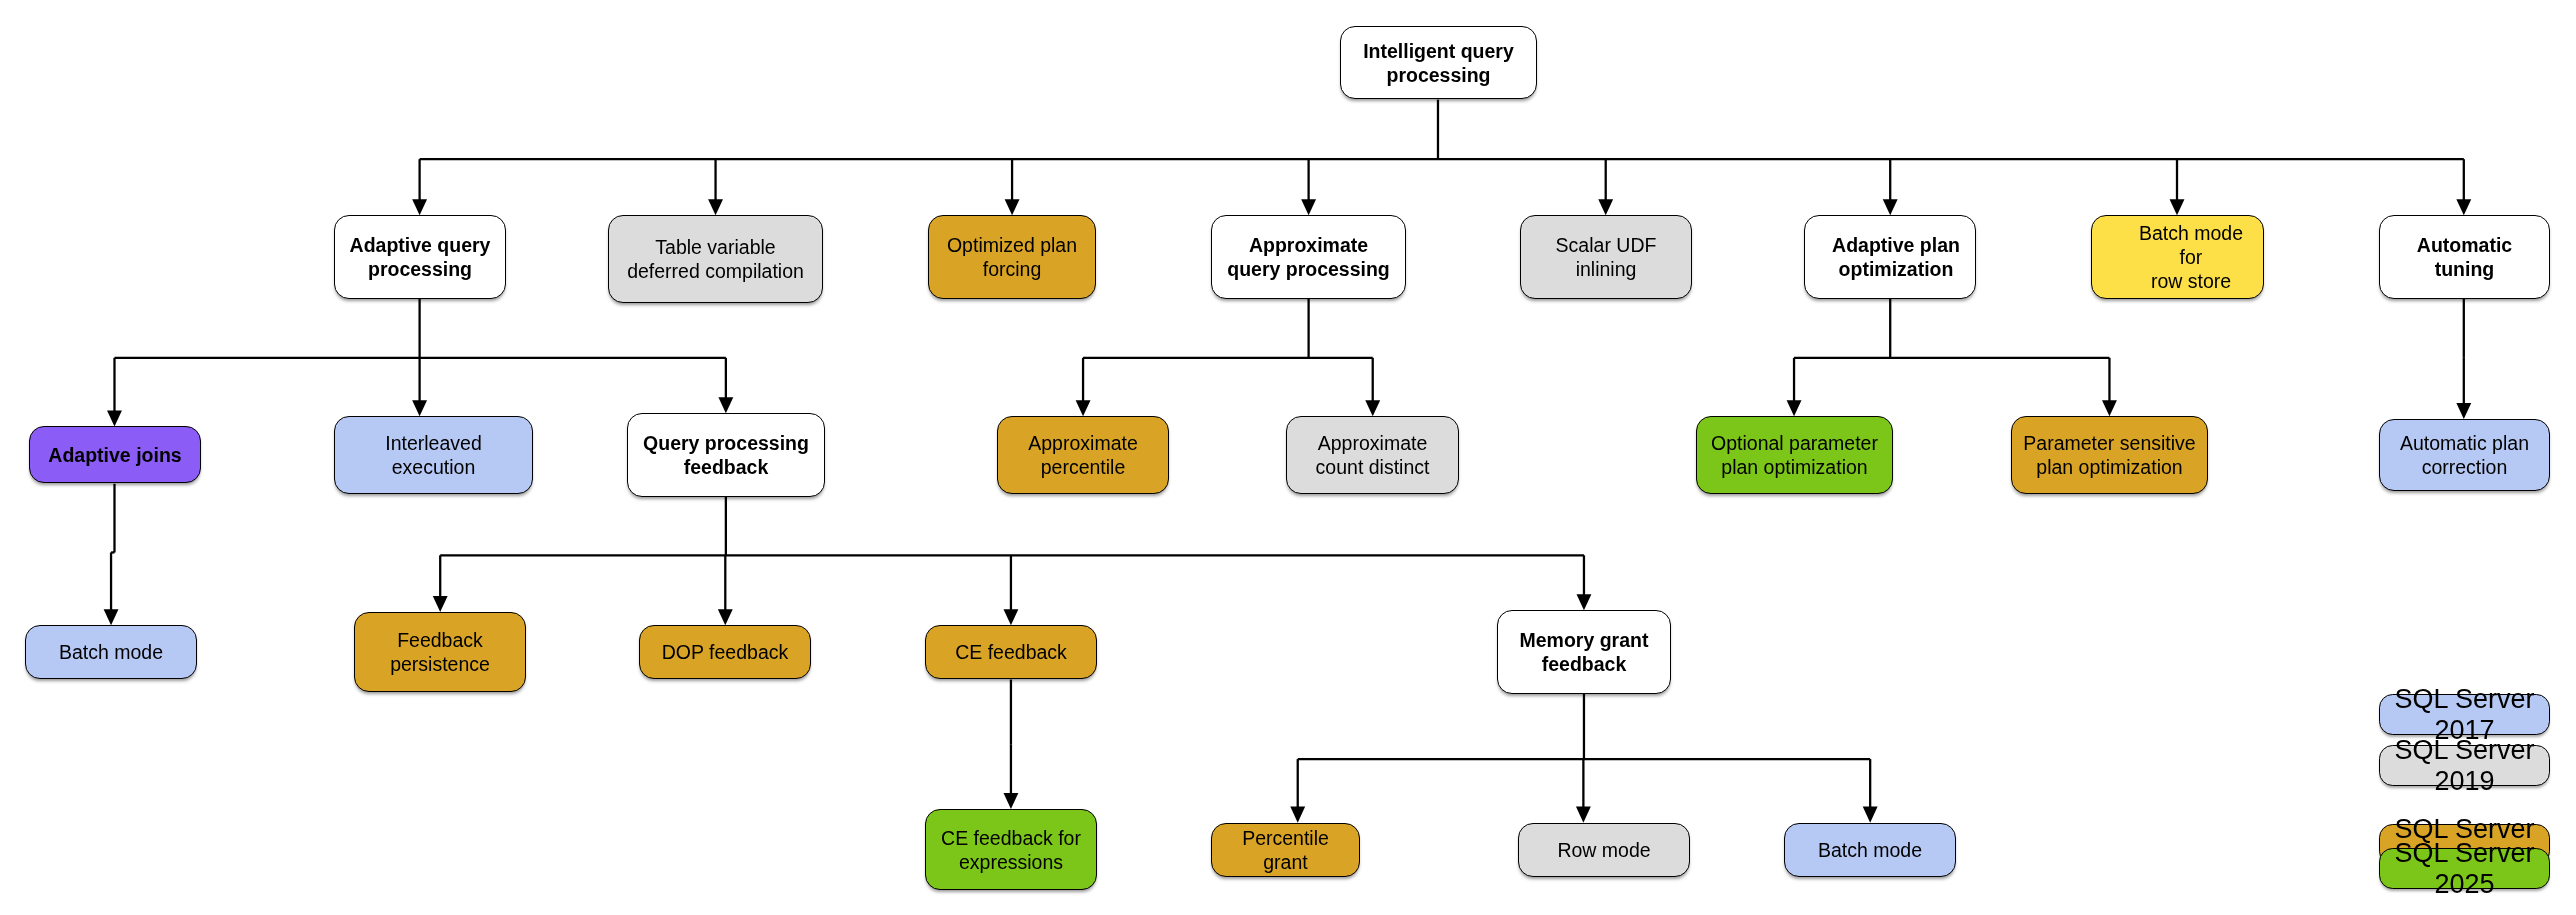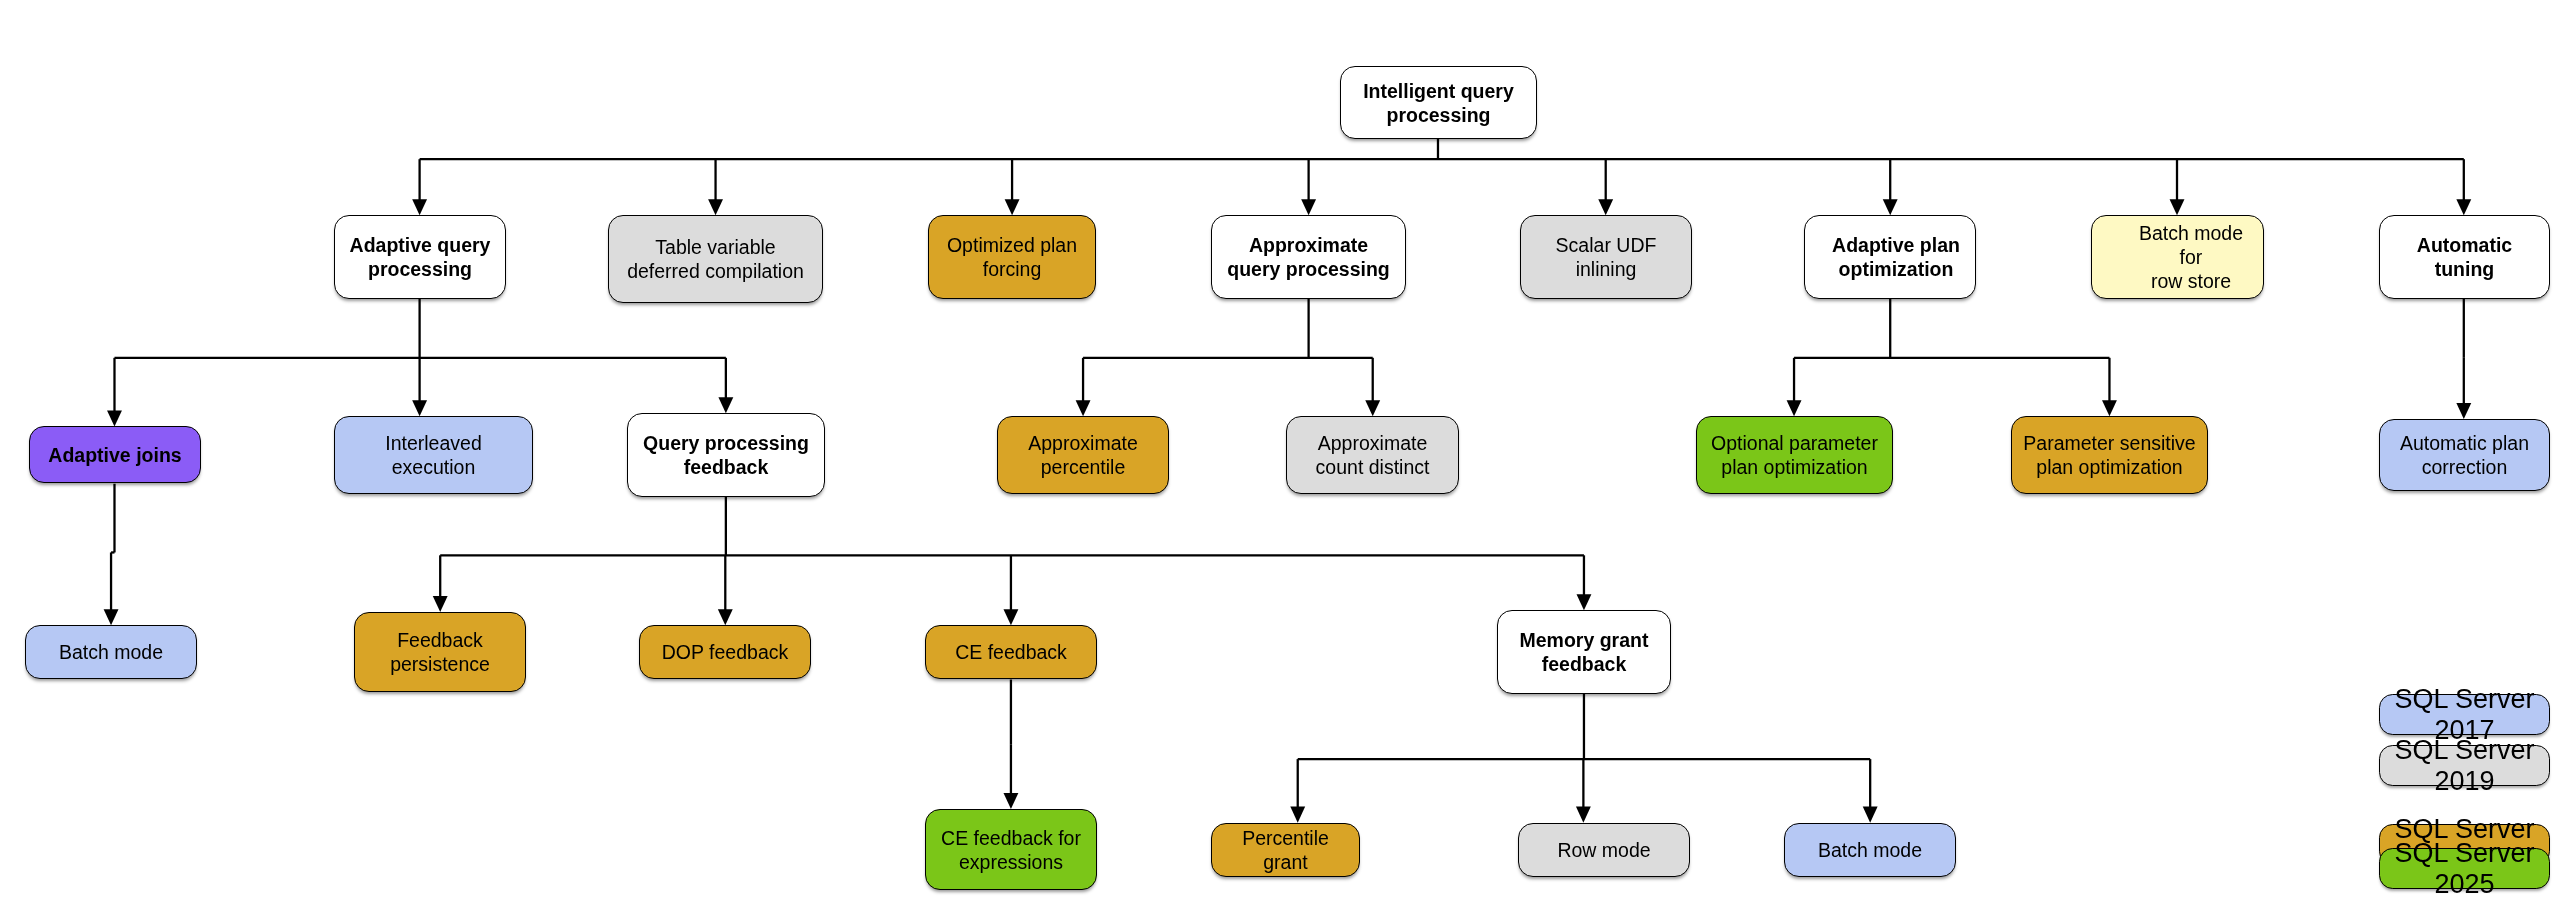--- a/index.html
+++ b/index.html
@@ -123,21 +123,21 @@
       <line x1="2767" y1="1212" x2="2767" y2="1326" stroke="#000000" stroke-width="4"></line>
       <line x1="2267" y1="1326" x2="2267" y2="1415" stroke="#000000" stroke-width="4"></line>
       <polygon points="2254,1409 2280,1409 2267,1437" fill="#000000"></polygon>
       <line x1="2766" y1="1326" x2="2766" y2="1415" stroke="#000000" stroke-width="4"></line>
       <polygon points="2753,1409 2779,1409 2766,1437" fill="#000000"></polygon>
       <line x1="3267" y1="1326" x2="3267" y2="1415" stroke="#000000" stroke-width="4"></line>
       <polygon points="3254,1409 3280,1409 3267,1437" fill="#000000"></polygon>
       <line x1="2267" y1="1326" x2="3267" y2="1326" stroke="#000000" stroke-width="4"></line>
     </svg>
   <div id="nodes">
-      <div class="node cat-plain" style="left: 1340px; top: 26px; width: 197px; height: 73px; background: rgb(255, 255, 255); margin-top: 40px;">
+      <div class="node cat-plain" style="left: 1340px; top: 26px; width: 197px; height: 73px; background: rgb(255, 255, 255);">
         <span class="node-label">Intelligent query
 processing</span>
       </div>
       <div class="node cat-plain" style="left: 334px; top: 215px; width: 172px; height: 84px; background: rgb(255, 255, 255);">
         <span class="node-label">Adaptive query
 processing</span>
       </div>
       <div class="node cat-sql2019" style="left: 608px; top: 215px; width: 215px; height: 88px; background: rgb(220, 220, 220);">
         <span class="node-label">Table variable
 deferred compilation</span>
@@ -151,21 +151,21 @@
 query processing</span>
       </div>
       <div class="node cat-sql2019" style="left: 1520px; top: 215px; width: 172px; height: 84px; background: rgb(220, 220, 220);">
         <span class="node-label">Scalar UDF
 inlining</span>
       </div>
       <div class="node cat-plain" style="left: 1804px; top: 215px; width: 172px; height: 84px; background: rgb(255, 255, 255); padding-left: 20px;">
         <span class="node-label">Adaptive plan
 optimization</span>
       </div>
-      <div class="node cat-sql2019" style="left: 2091px; top: 215px; width: 173px; height: 84px; background: #fef9c3; padding-left: 35px;">
+      <div class="node cat-sql2019" style="left: 2091px; top: 215px; width: 173px; height: 84px; background: #fde047; padding-left: 35px;">
         <span class="node-label">Batch mode for
 row store</span>
       </div>
       <div class="node cat-plain" style="left: 2379px; top: 215px; width: 171px; height: 84px; background: rgb(255, 255, 255);">
         <span class="node-label">Automatic
 tuning</span>
       </div>
       <div class="node cat-plain" style="left: 29px; top: 426px; width: 172px; height: 57px; background: #8b5cf6;">
         <span class="node-label">Adaptive joins</span>
       </div>

